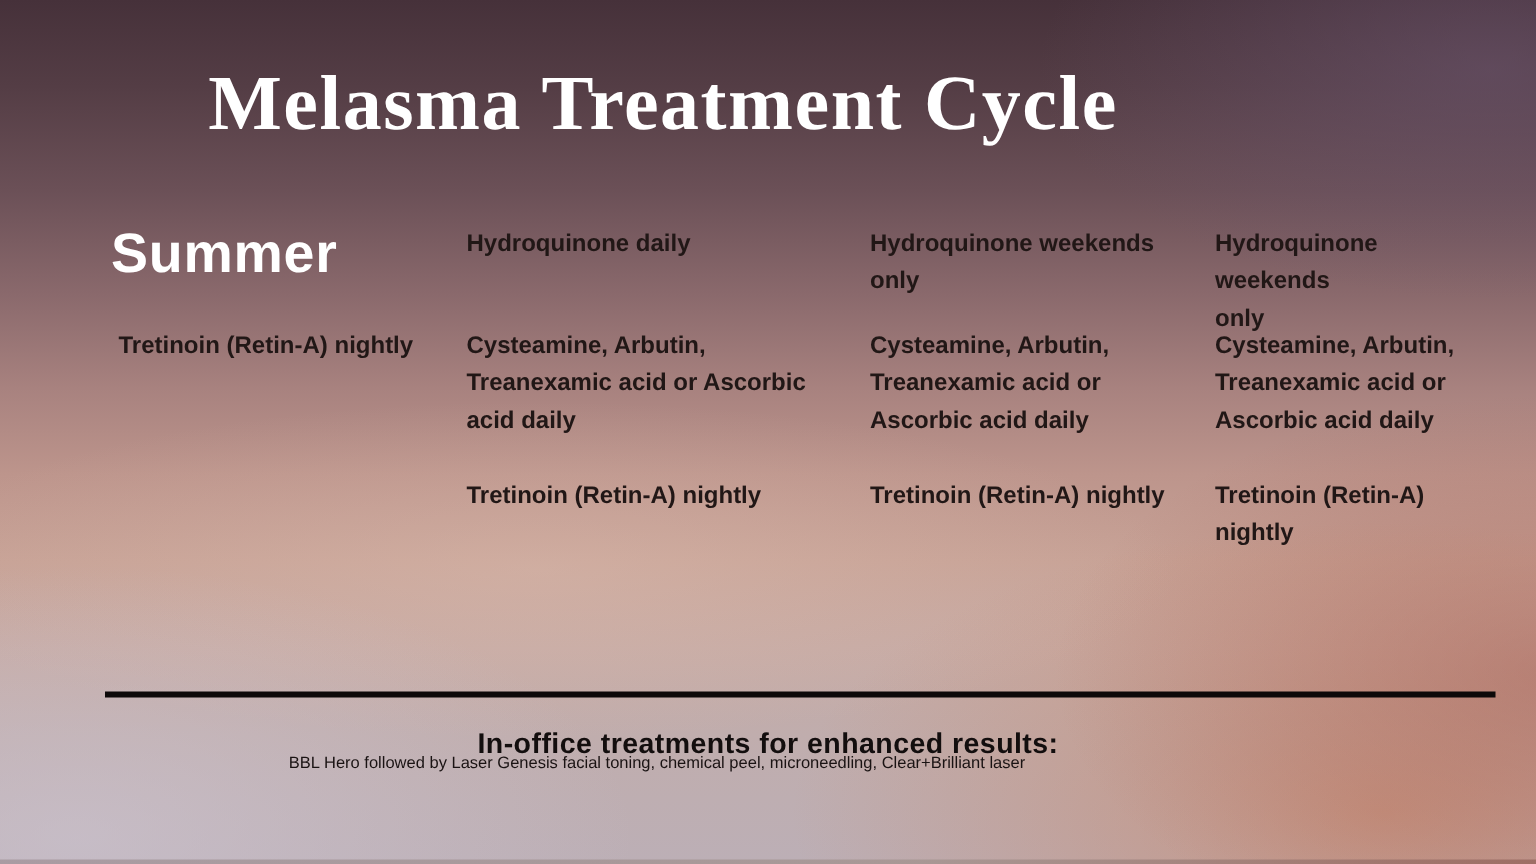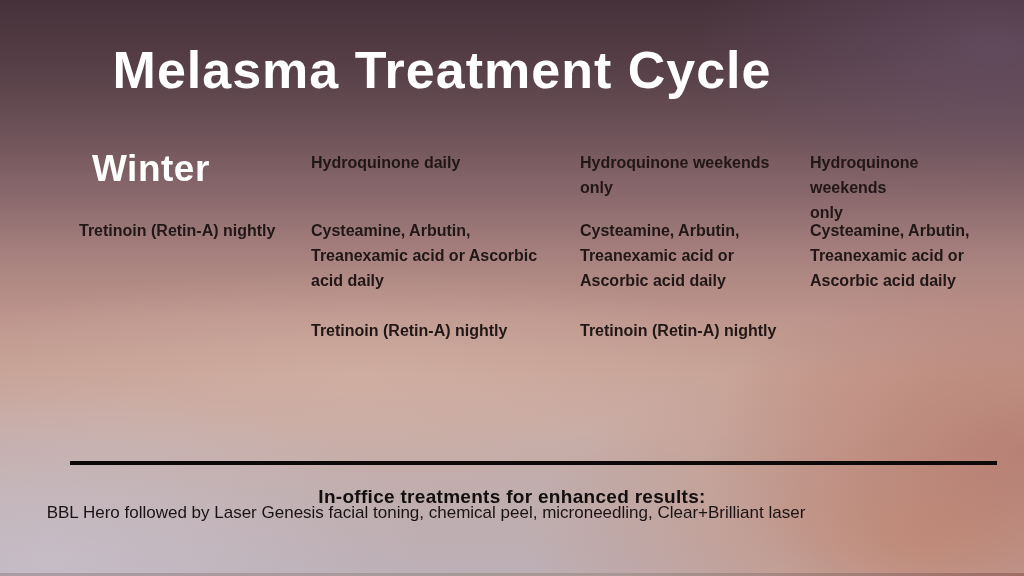--- a/index.html
+++ b/index.html
@@ -36,20 +36,21 @@
     position: absolute;
     top: 40px;
     left: 0;
     width: 884px;
     margin: 0;
     text-align: center;
     font-size: 52px;
     font-weight: bold;
     letter-spacing: 1px;
     color: #ffffff;
+    font-family: Liberation Serif, serif;
   }
   .grid {
     position: absolute;
     top: 150px;
     left: 79px;
     display: grid;
     grid-template-columns: 232px 269px 230px 214px;
     grid-template-rows: 68px 100px 97px auto;
   }
   .col-header {
@@ -89,44 +90,45 @@
     font-weight: bold;
     letter-spacing: 0.3px;
     color: #130e0e;
   }
   .footer-detail {
     position: absolute;
     top: 503px;
     left: 0;
     width: 852px;
     text-align: center;
-    font-size: 17px;
+    font-size: 11px;
     font-weight: normal;
     color: #1a1313;
+    padding-left: 12px;
   }
   .bottom-edge {
     position: absolute;
     bottom: 0;
     left: 0;
     width: 1024px;
     height: 3px;
     background: linear-gradient(90deg, #a2949a 0%, #a3938f 60%, #96655c 100%);
     opacity: 0.8;
   }
 </style>
 </head>
 <body>
 
 <div class="slide">
 
   <h1 class="title">Melasma Treatment Cycle</h1>
 
   <div class="grid">
 
-    <div class="col-header h-winter">Winter</div>
+    <div class="col-header h-summer">Summer</div>
 
     <div class="cell">Hydroquinone daily</div>
     <div class="cell">Hydroquinone weekends
 only</div>
     <div class="cell">Hydroquinone
 weekends
 only</div>
 
     <div class="cell">Tretinoin (Retin-A) nightly</div>
     <div class="cell">Cysteamine, Arbutin,
@@ -135,20 +137,22 @@
     <div class="cell">Cysteamine, Arbutin,
 Treanexamic acid or
 Ascorbic acid daily</div>
     <div class="cell">Cysteamine, Arbutin,
 Treanexamic acid or
 Ascorbic acid daily</div>
 
     <div class="cell"></div>
     <div class="cell">Tretinoin (Retin-A) nightly</div>
     <div class="cell">Tretinoin (Retin-A) nightly</div>
+    <div class="cell">Tretinoin (Retin-A)
+nightly</div>
 
   </div>
 
   <div class="divider"></div>
 
   <div class="footer-heading">In-office treatments for enhanced results:</div>
 
   <div class="footer-detail">BBL Hero followed by Laser Genesis facial toning, chemical peel, microneedling, Clear+Brilliant laser</div>
 
   <div class="bottom-edge"></div>

